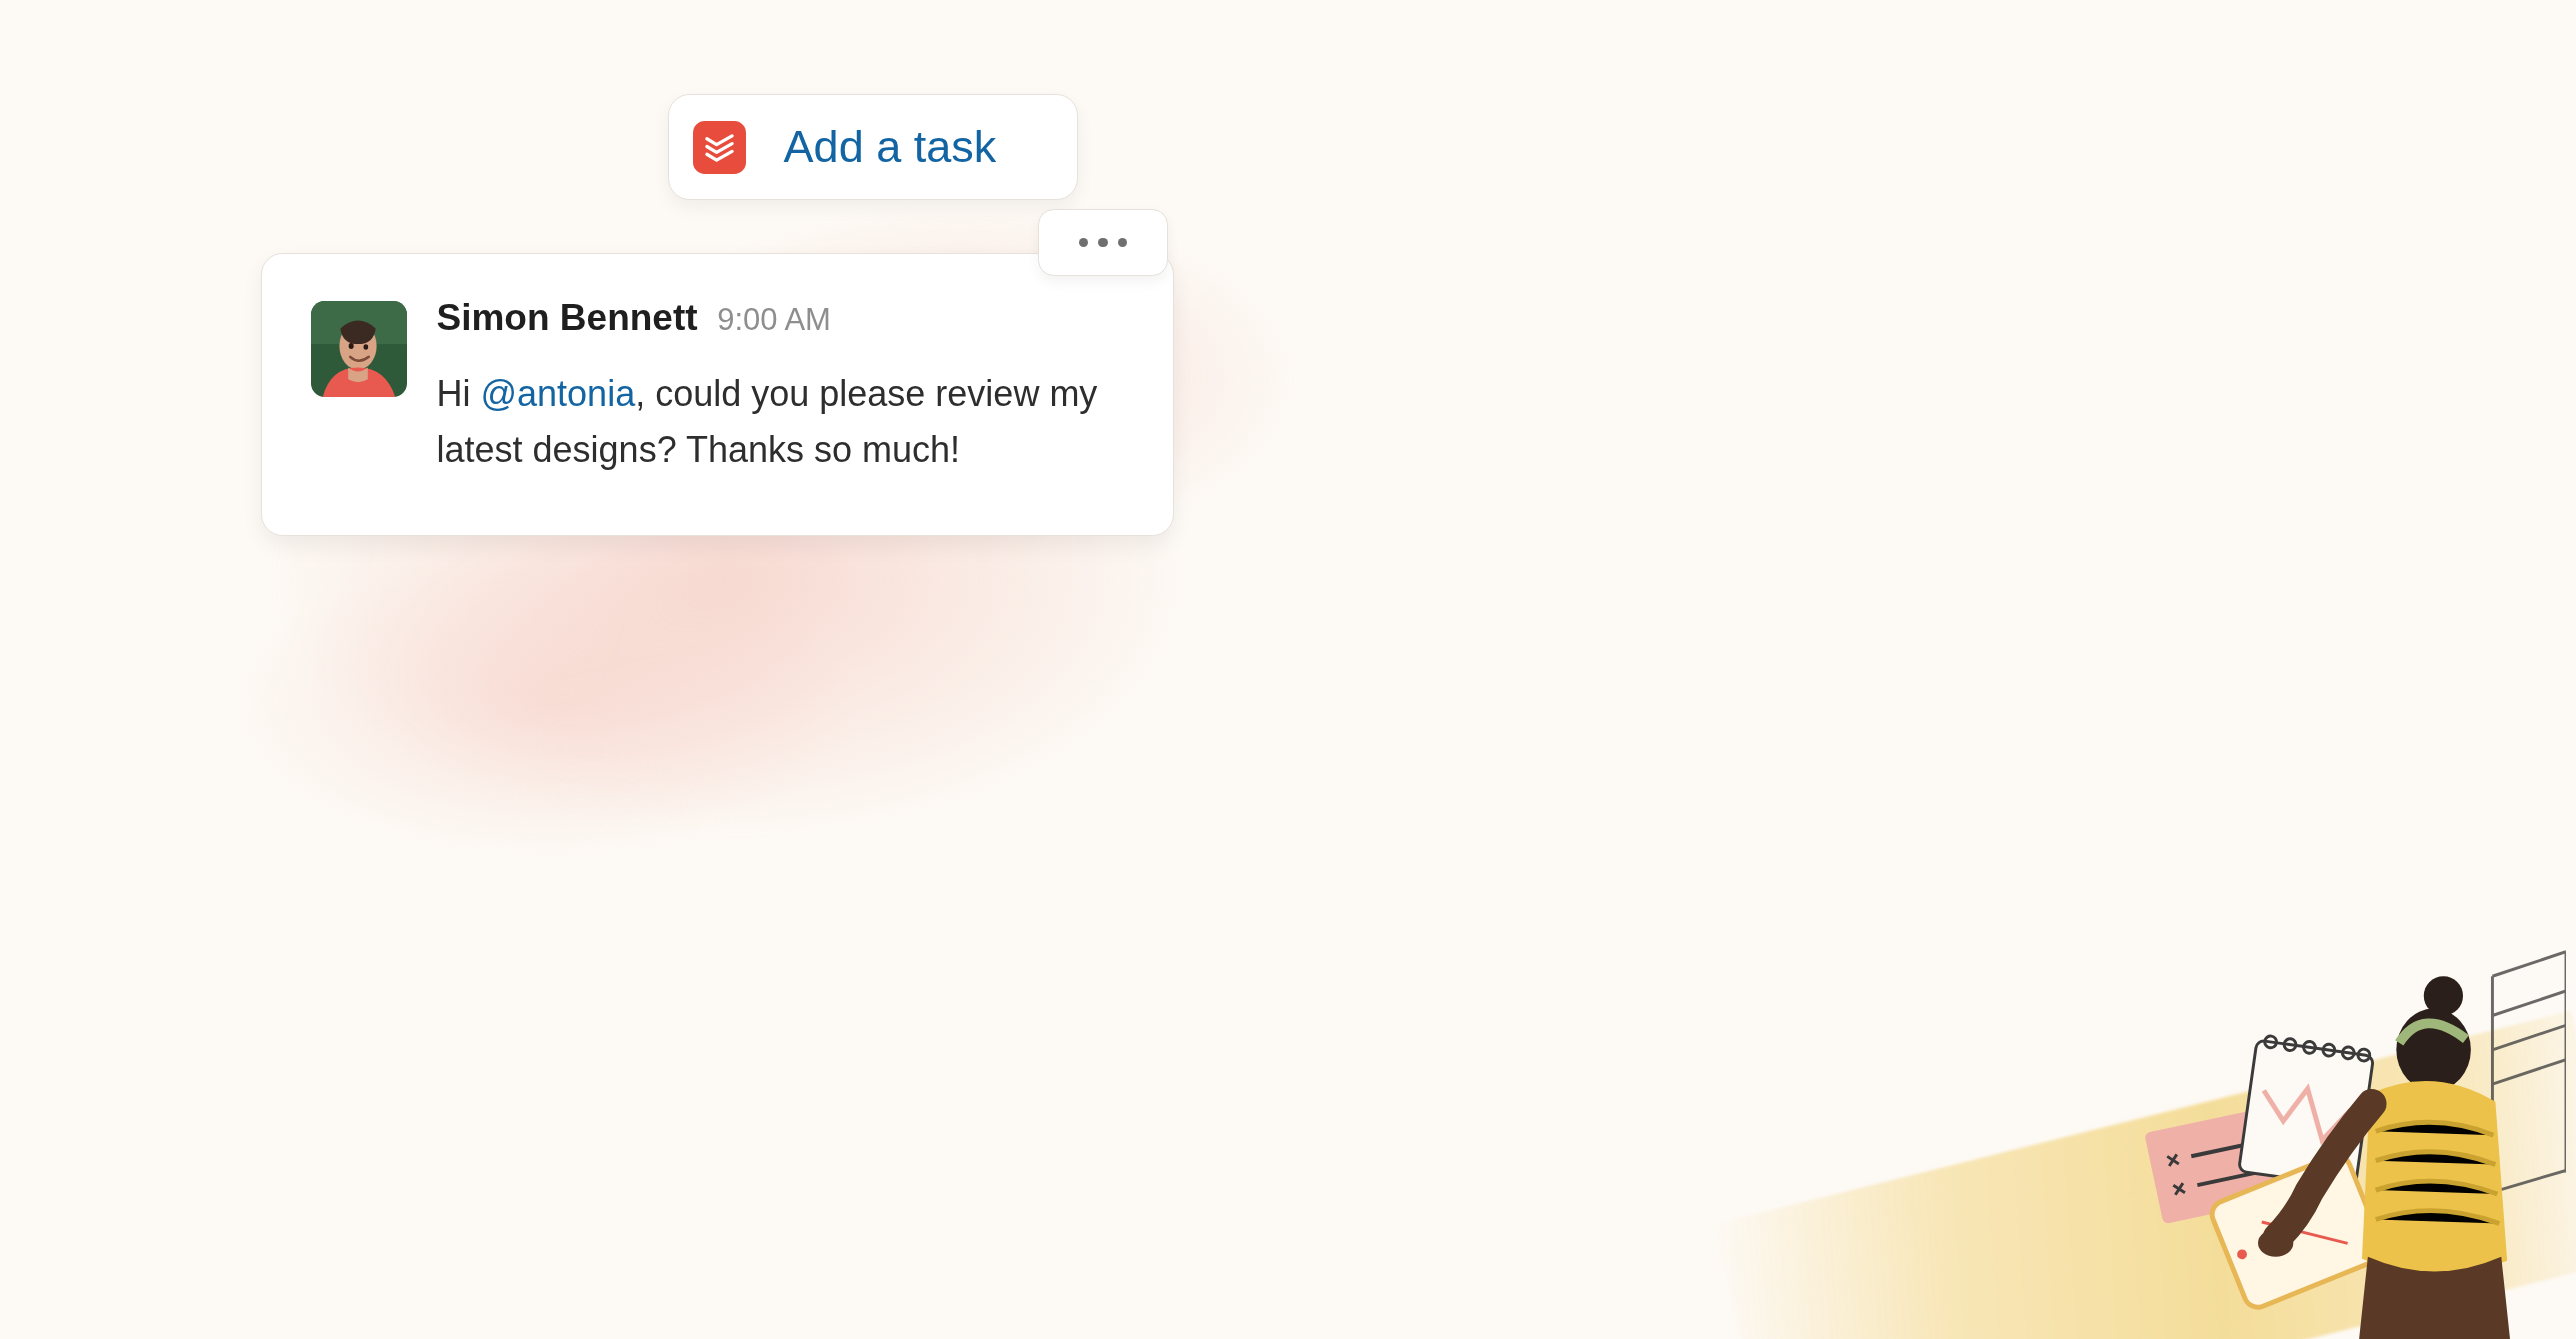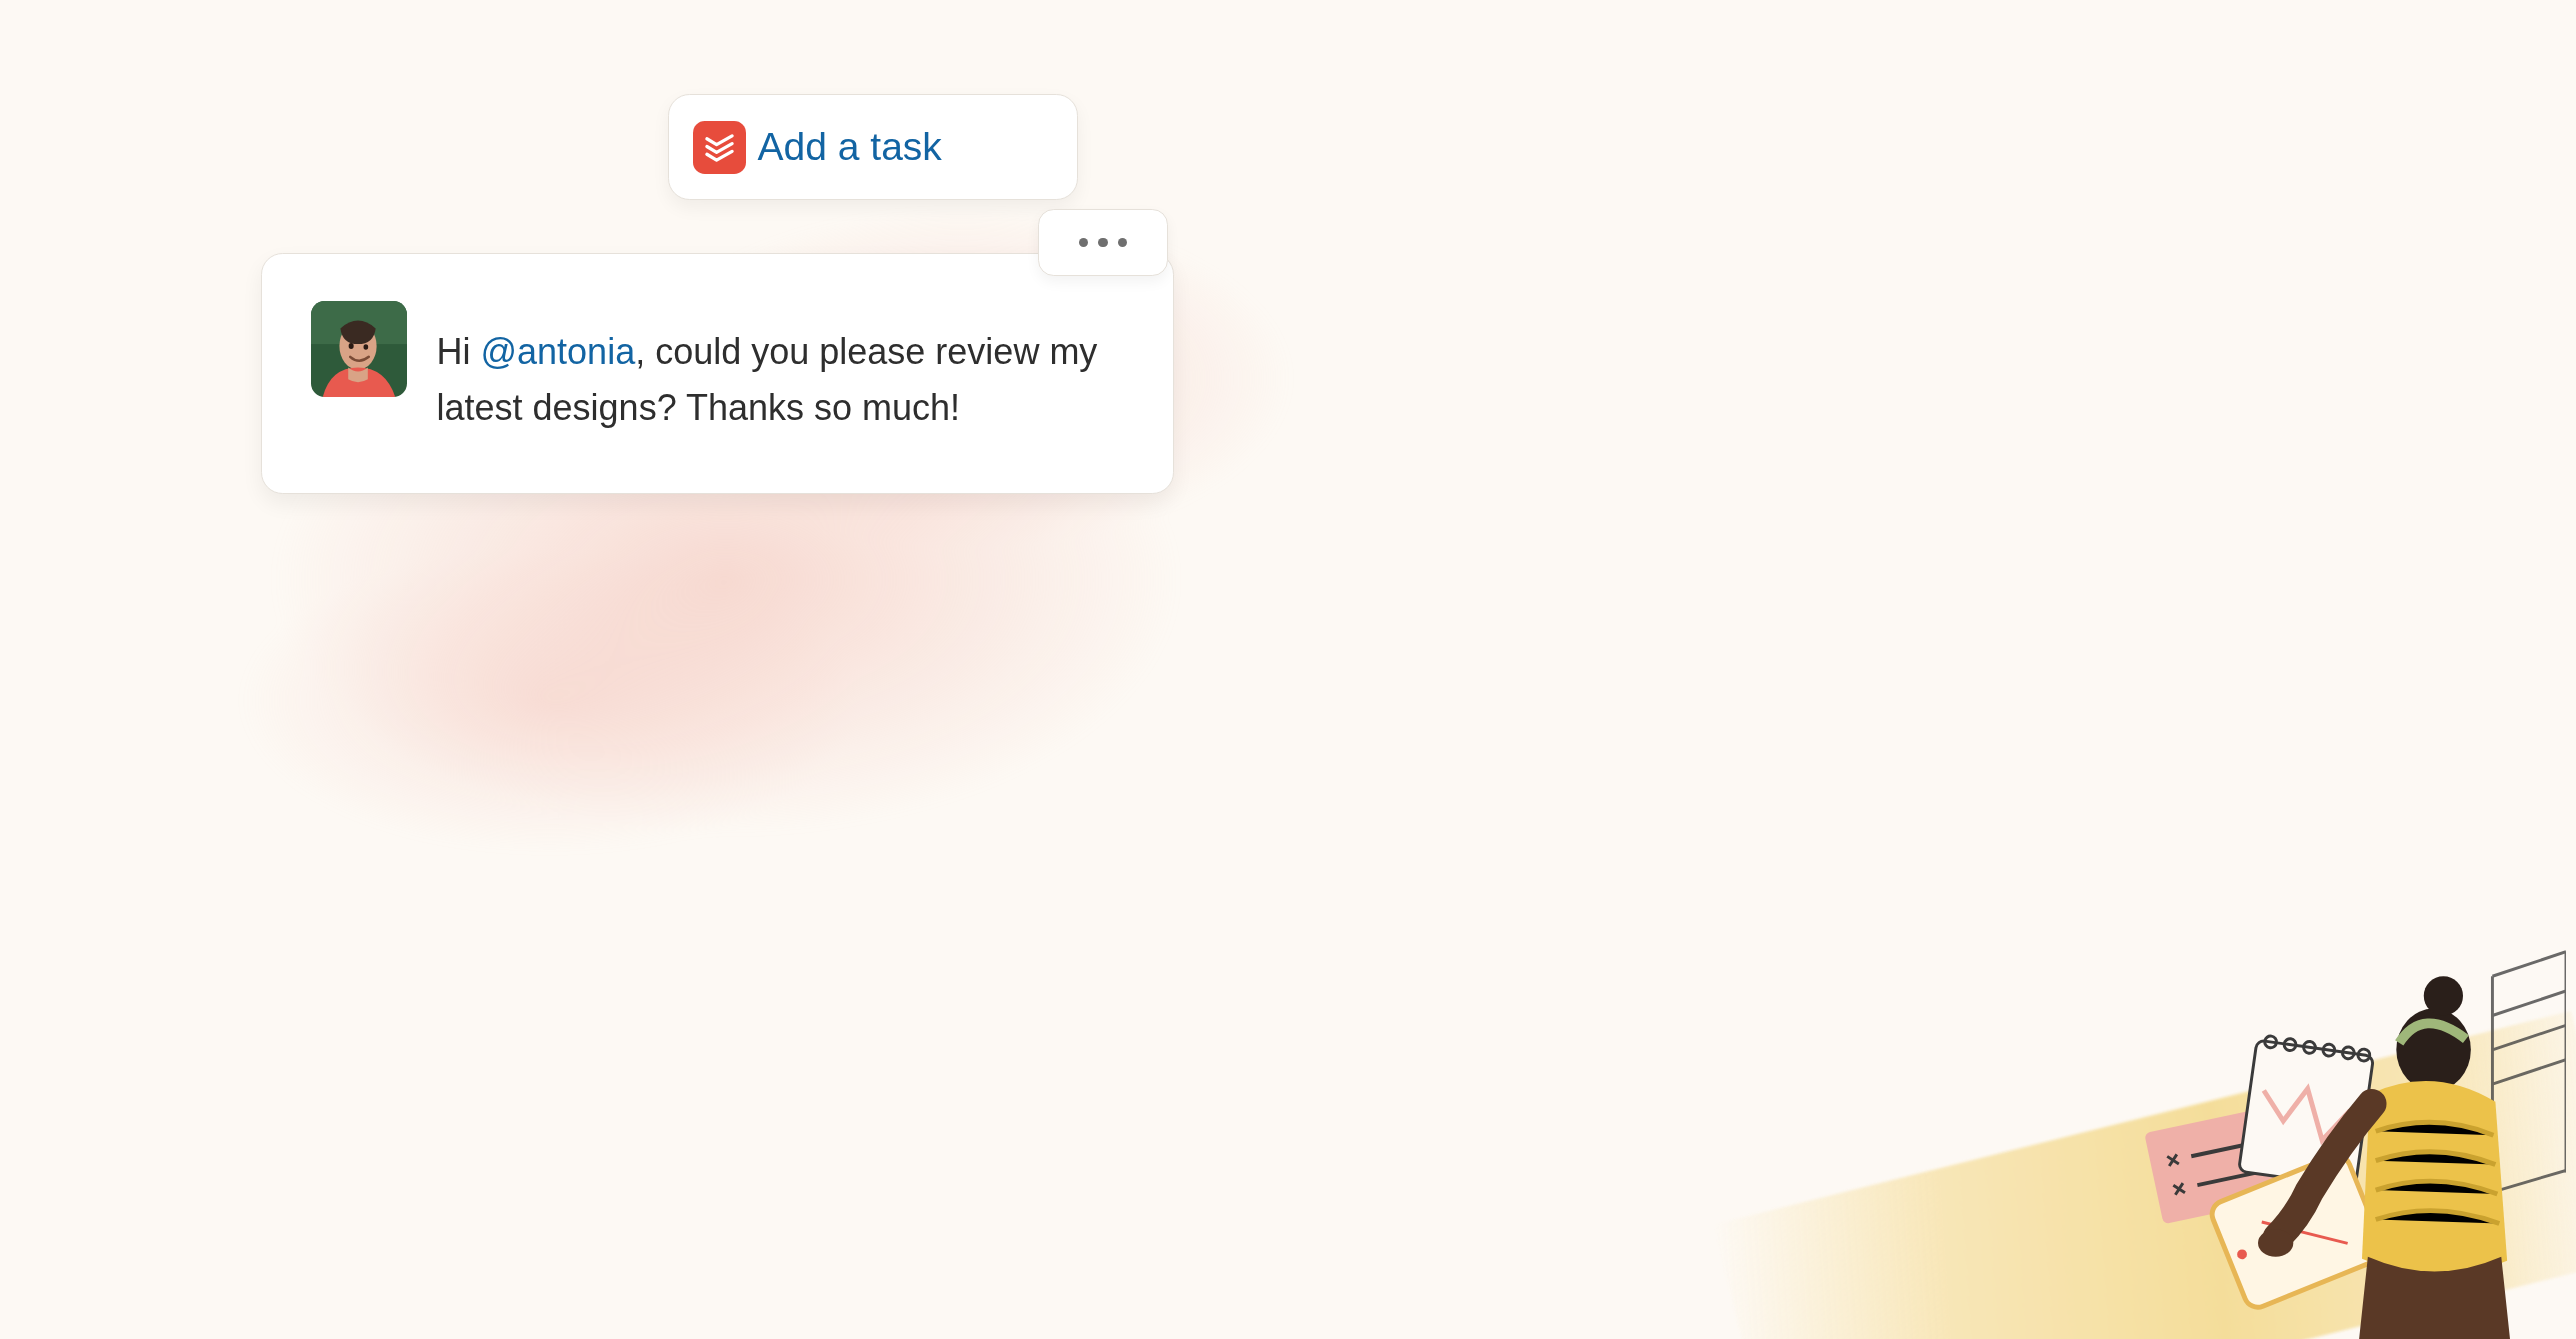--- a/index.html
+++ b/index.html
@@ -64,22 +64,22 @@
     width: 53px;
     height: 53px;
     border-radius: 11.8px;
     background: #e74c3c;
     display: flex;
     align-items: center;
     justify-content: center;
     flex-shrink: 0;
   }
   .task-pill .label {
-    margin-left: 12px;
-    font-size: 39px;
+    margin-left: 38px;
+    font-size: 45px;
     color: #1264a3;
     font-weight: 400;
   }
 
   
   .more-bubble {
     position: absolute;
     left: 1038px;
     top: 209px;
     width: 128px;
@@ -198,20 +198,24 @@
         <ellipse cx="48" cy="46" rx="19" ry="24" fill="#d9a386"></ellipse>
         <path d="M30 28 Q48 12 66 28 Q64 44 48 44 Q32 44 30 28 Z" fill="#3a2a22"></path>
         <ellipse cx="41" cy="46" rx="2.6" ry="3" fill="#2a1a14"></ellipse>
         <ellipse cx="56" cy="47" rx="2.4" ry="2.8" fill="#2a1a14"></ellipse>
         <path d="M40 57 Q49 65 59 57" stroke="#7a4b36" stroke-width="2.6" fill="none" stroke-linecap="round"></path>
         <path d="M12 98 Q20 68 48 68 Q76 68 86 98 Z" fill="#e85a4f"></path>
         <path d="M38 68 Q48 76 58 68 L58 80 Q48 86 38 80 Z" fill="#d9a386"></path>
       </svg>
     </div>
     <div class="msg-body">
+      <div class="msg-header">
+        <span class="sender">Simon Bennett</span>
+        <span class="time">9:00 AM</span>
+      </div>
       <div class="msg-text">
         <span>Hi </span><span class="mention">@antonia</span><span>, could you please review my latest designs? Thanks so much!</span>
       </div>
     </div>
   </div>
 </div>
 
 <div class="illustration">
   <svg width="461" height="412" viewBox="0 0 470 420">
 

